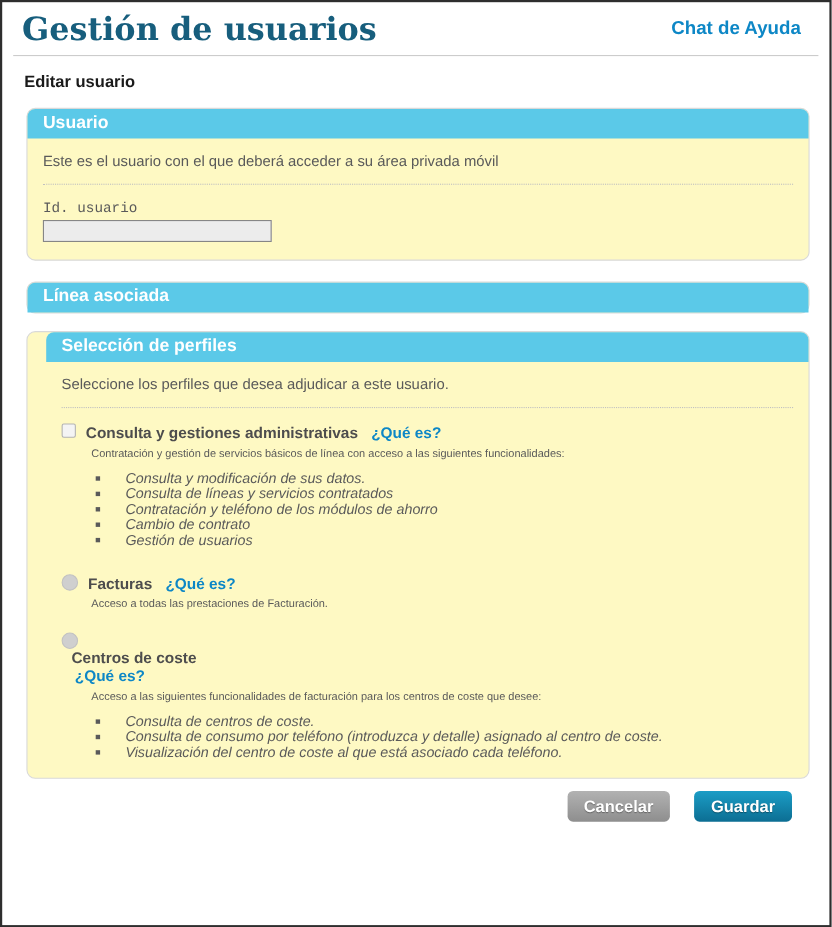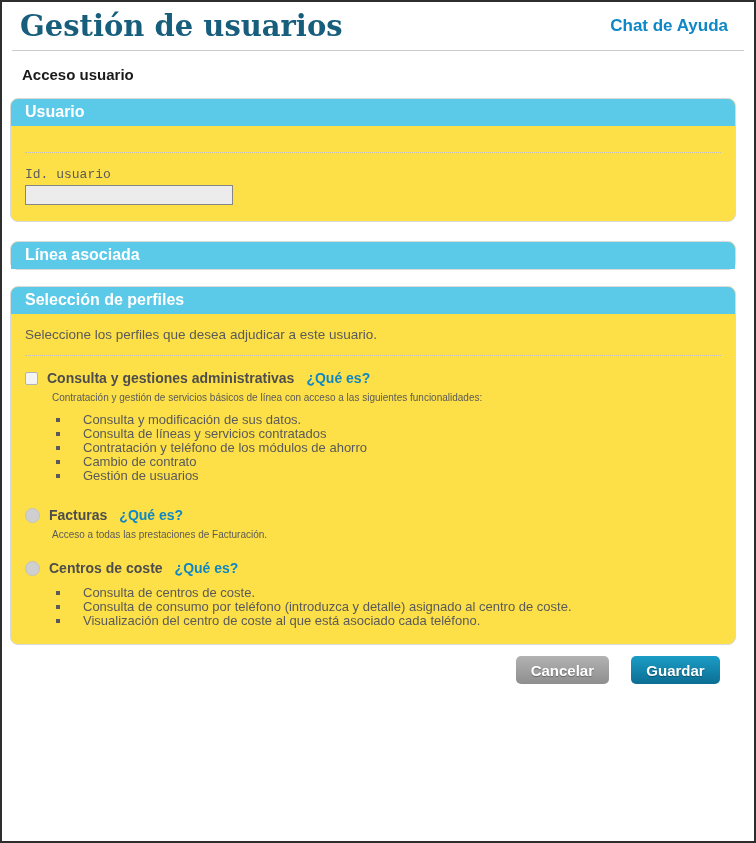--- a/index.html
+++ b/index.html
@@ -12,66 +12,67 @@
   }
 
   
   .page-header { display:flex; justify-content:space-between; align-items:flex-start; padding:5px 26px 0 18px; }
   .page-title { font-family:"DejaVu Serif", serif; font-weight:bold; font-size:29px; color:#175e7d; line-height:38px; }
   .chat-link { font-size:17px; font-weight:bold; color:#0d87c6; text-decoration:none; margin-top:9px; }
   .header-rule { border:none; border-top:1px solid #cccccc; margin:5px 10px 0; }
   .page-subtitle { font-size:15px; font-weight:bold; color:#1a1a1a; margin:15px 0 0 20px; }
 
   
-  .panel { margin:15px 18px 0 8px; border:1px solid #d9d9d9; border-radius:8px; background:#fde047; }
+  .panel { margin:15px 18px 0 22px; border:1px solid #d9d9d9; border-radius:8px; background:#fef9c3; }
   .panel-linea { margin-top:19px; }
-  .panel-perfiles { margin-top:16px; }
+  .panel-perfiles { margin-top:16px;padding-left:17px; }
   .panel-header { background:#5bc9e8; border-radius:7px 7px 0 0; padding:4px 14px 5px; }
   .panel-title { color:#ffffff; font-weight:bold; font-size:16px; }
   .panel-body { padding:13px 14px 16px; }
   .panel-desc { font-size:13.5px; color:#5a5a5a; }
   .dotted-rule { border:none; border-top:1px dotted #c0c0c0; margin:13px 0 14px; }
   .field-label { font-size:13px; color:#5a5a5a; margin-bottom:3px;font-family:Liberation Mono, monospace; }
   .text-input { width:208px; height:20px; background:#ececec; border:1px solid #868686; font-family:"Liberation Sans", sans-serif; font-size:13px; padding:0 4px; }
 
   
-  .profile-option { display:flex; align-items:center; }
+  .profile-option { display:flex; }
   .opt1 { margin-top:9px; }
   .opt2 { margin-top:24px; }
-  .opt3 { margin-top:20px; }
+  .opt3 { margin-top:20px;flex-direction:column; }
   .checkbox { width:13px; height:13px; background:#f4f4f4; border:1px solid #b3b3b3; border-radius:2px; flex:none; cursor:pointer; }
   .radio { width:15px; height:15px; background:#cfcfcf; border:1px solid #c2c2c2; border-radius:50%; flex:none; cursor:pointer; }
   .option-label { font-size:14px; font-weight:bold; color:#4d4d4d; margin-left:9px; }
   .option-help { font-size:14px; font-weight:bold; color:#0d87c6; text-decoration:none; margin-left:12px; }
   .option-desc { font-size:10px; color:#5a5a5a; margin:6px 0 0 27px; }
-  .option-list { margin:10px 0 0 36px; padding-left:10px; list-style:square; color:#5a5a5a; font-size:13px; line-height:14px; }
+  .option-list { margin:10px 0 0 36px; padding-left:10px; list-style:square; color:#5a5a5a; font-size:13px; line-height:14px;font-style:italic; }
   .option-list li { padding-left:12px; }
 
   
   .footer { display:flex; justify-content:flex-end; gap:22px; margin:11px 34px 0 0; }
   .btn { height:28px; min-width:89px; padding:0 15px; border:none; border-radius:5px; color:#ffffff; font-weight:bold; font-size:15px; font-family:"Liberation Sans", sans-serif; text-shadow:0 1px 1px rgba(0,0,0,0.35); cursor:pointer; }
   .btn-cancel { background:linear-gradient(#b2b2b2, #8e8e8e); }
   .btn-save { background:linear-gradient(#1b9dc6, #0c6e93); }
 </style>
 </head>
 <body>
 
 <div class="page-header">
   <h1 class="page-title">Gestión de usuarios</h1>
   <a href="#" class="chat-link">Chat de Ayuda</a>
 </div>
 <hr class="header-rule">
 
-<h2 class="page-subtitle">Acceso usuario</h2>
+<h2 class="page-subtitle">Editar usuario</h2>
 
 <div class="panel panel-usuario">
   <div class="panel-header">
     <span class="panel-title">Usuario</span>
   </div>
   <div class="panel-body">
+    <p class="panel-desc">Este es el usuario con el que deberá acceder a su área privada móvil</p>
     <hr class="dotted-rule">
     <div class="field-label">Id. usuario</div>
     <input type="text" class="text-input" value="" style="">
   </div>
 </div>
 
 <div class="panel panel-linea">
   <div class="panel-header">
     <span class="panel-title">Línea asociada</span>
   </div>
@@ -104,20 +105,21 @@
       <span class="option-label">Facturas</span>
       <a href="#" class="option-help">¿Qué es?</a>
     </div>
     <p class="option-desc">Acceso a todas las prestaciones de Facturación.</p>
 
     <div class="profile-option opt3">
       <span class="radio"></span>
       <span class="option-label">Centros de coste</span>
       <a href="#" class="option-help">¿Qué es?</a>
     </div>
+    <p class="option-desc">Acceso a las siguientes funcionalidades de facturación para los centros de coste que desee:</p>
     <ul class="option-list">
       <li>Consulta de centros de coste.</li>
       <li>Consulta de consumo por teléfono (introduzca y detalle) asignado al centro de coste.</li>
       <li>Visualización del centro de coste al que está asociado cada teléfono.</li>
     </ul>
   </div>
 </div>
 
 <div class="footer">
   <button class="btn btn-cancel">Cancelar</button>

